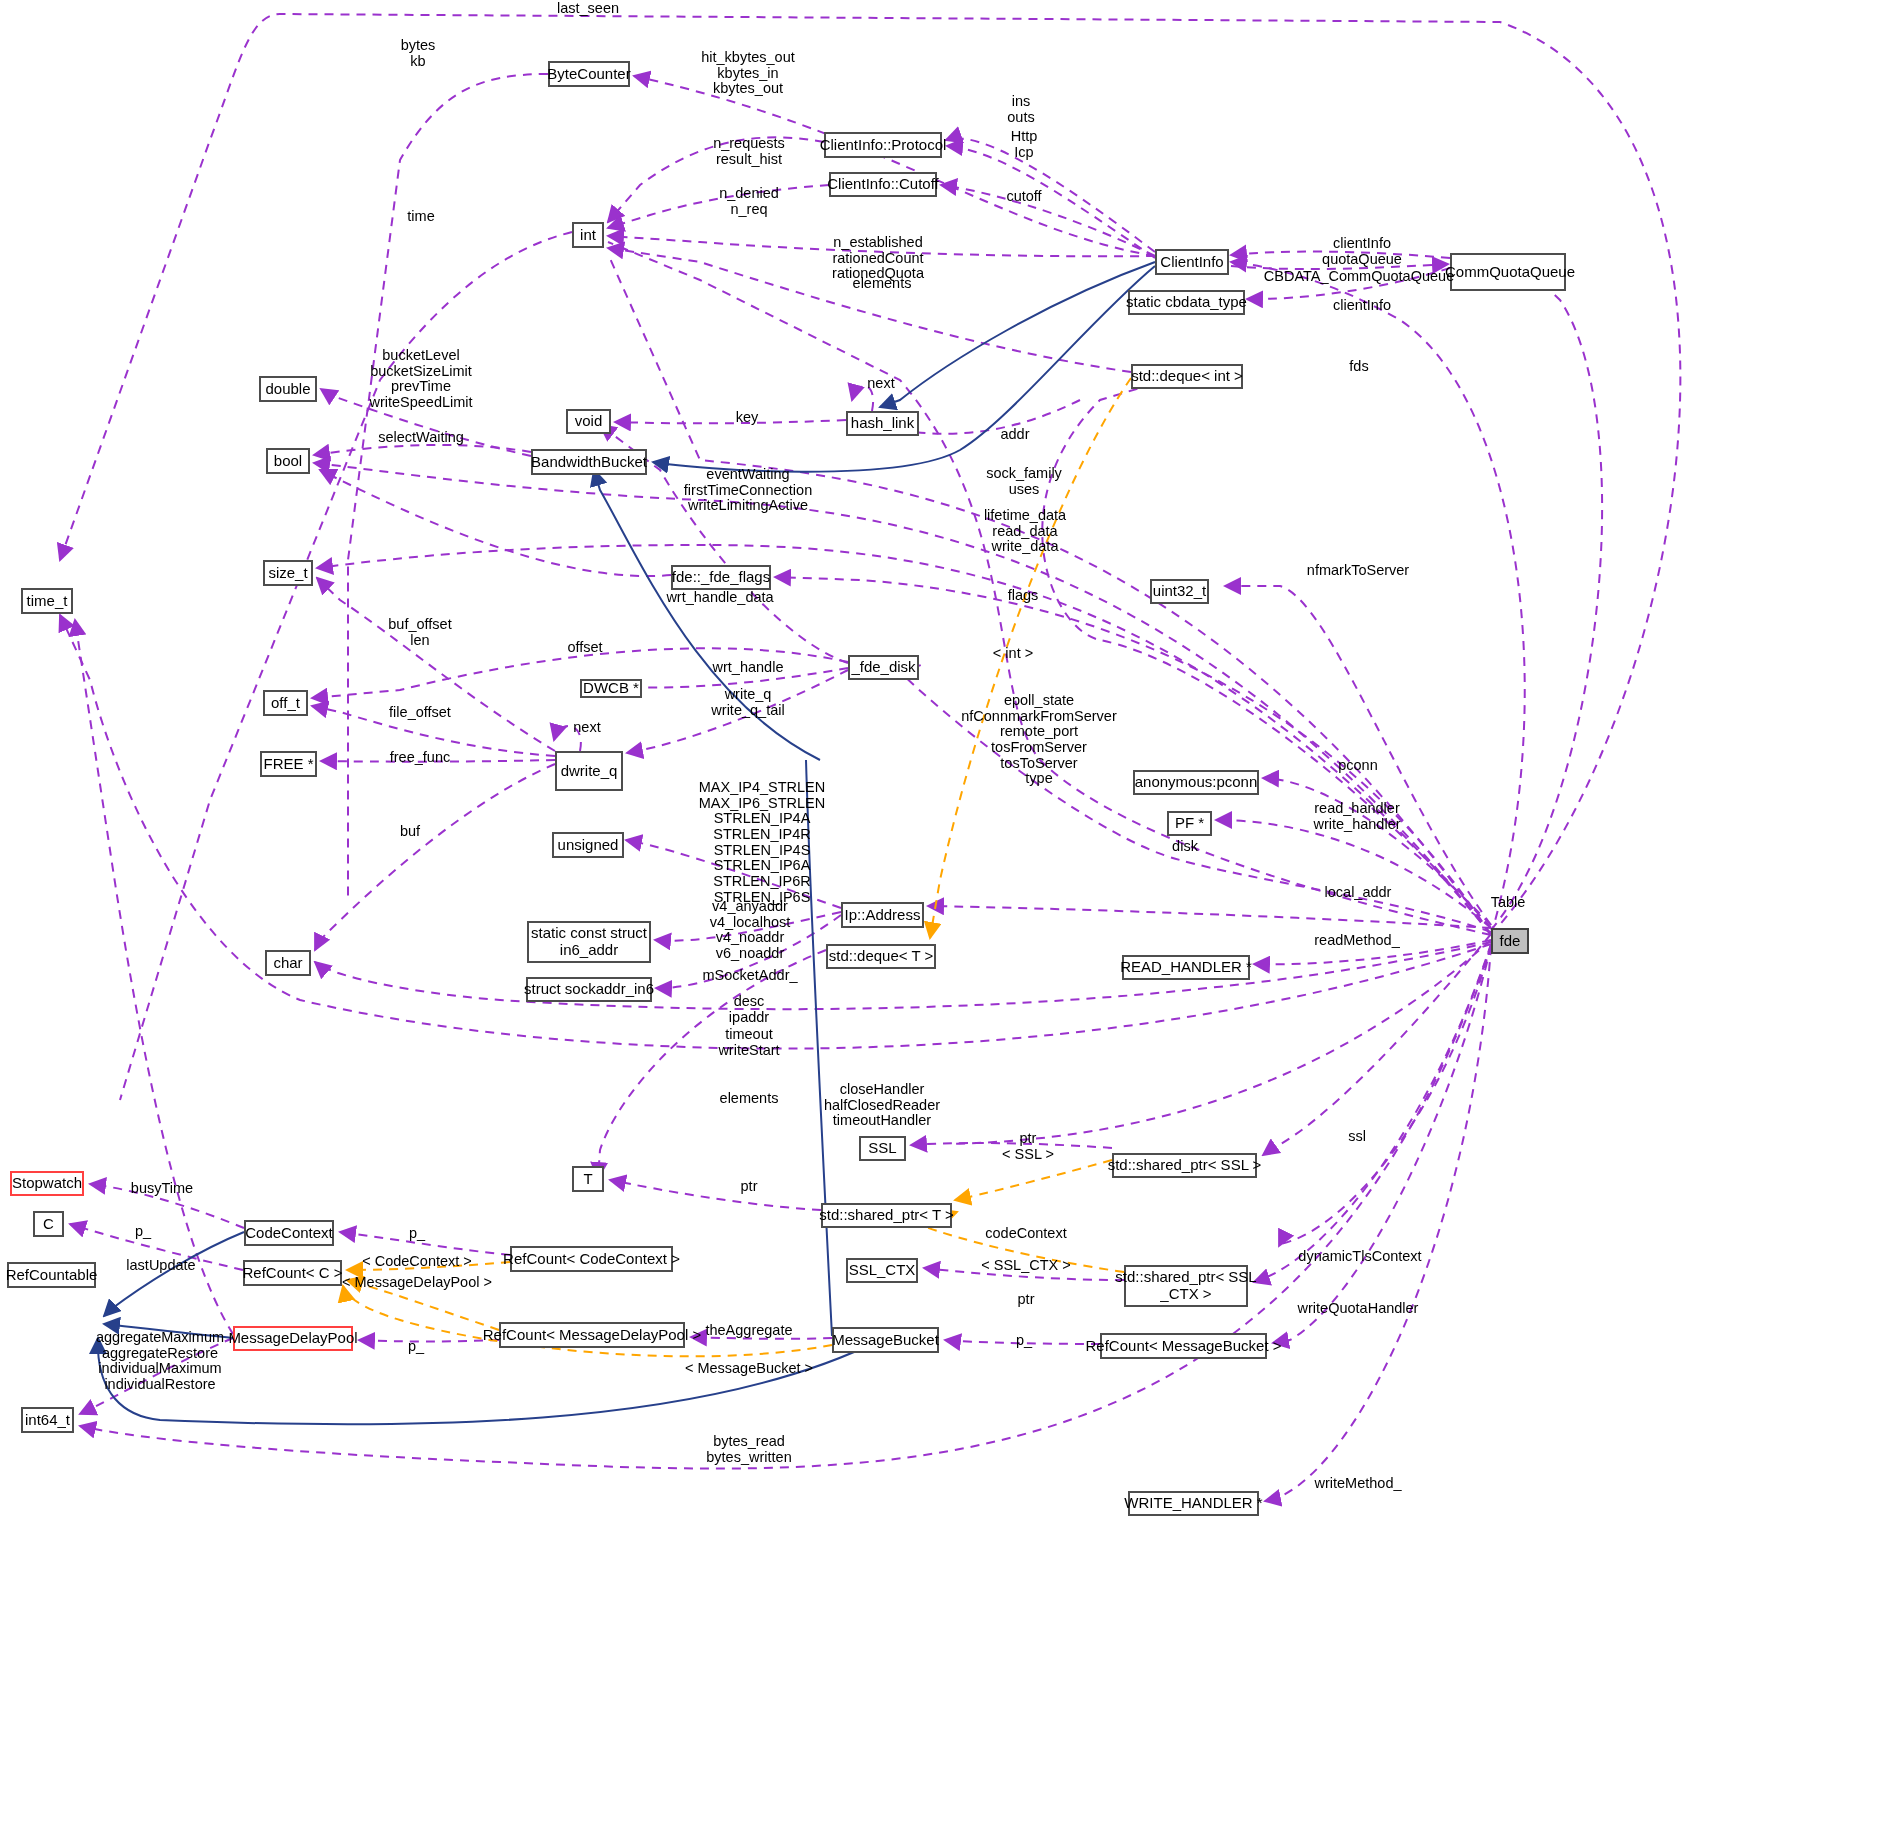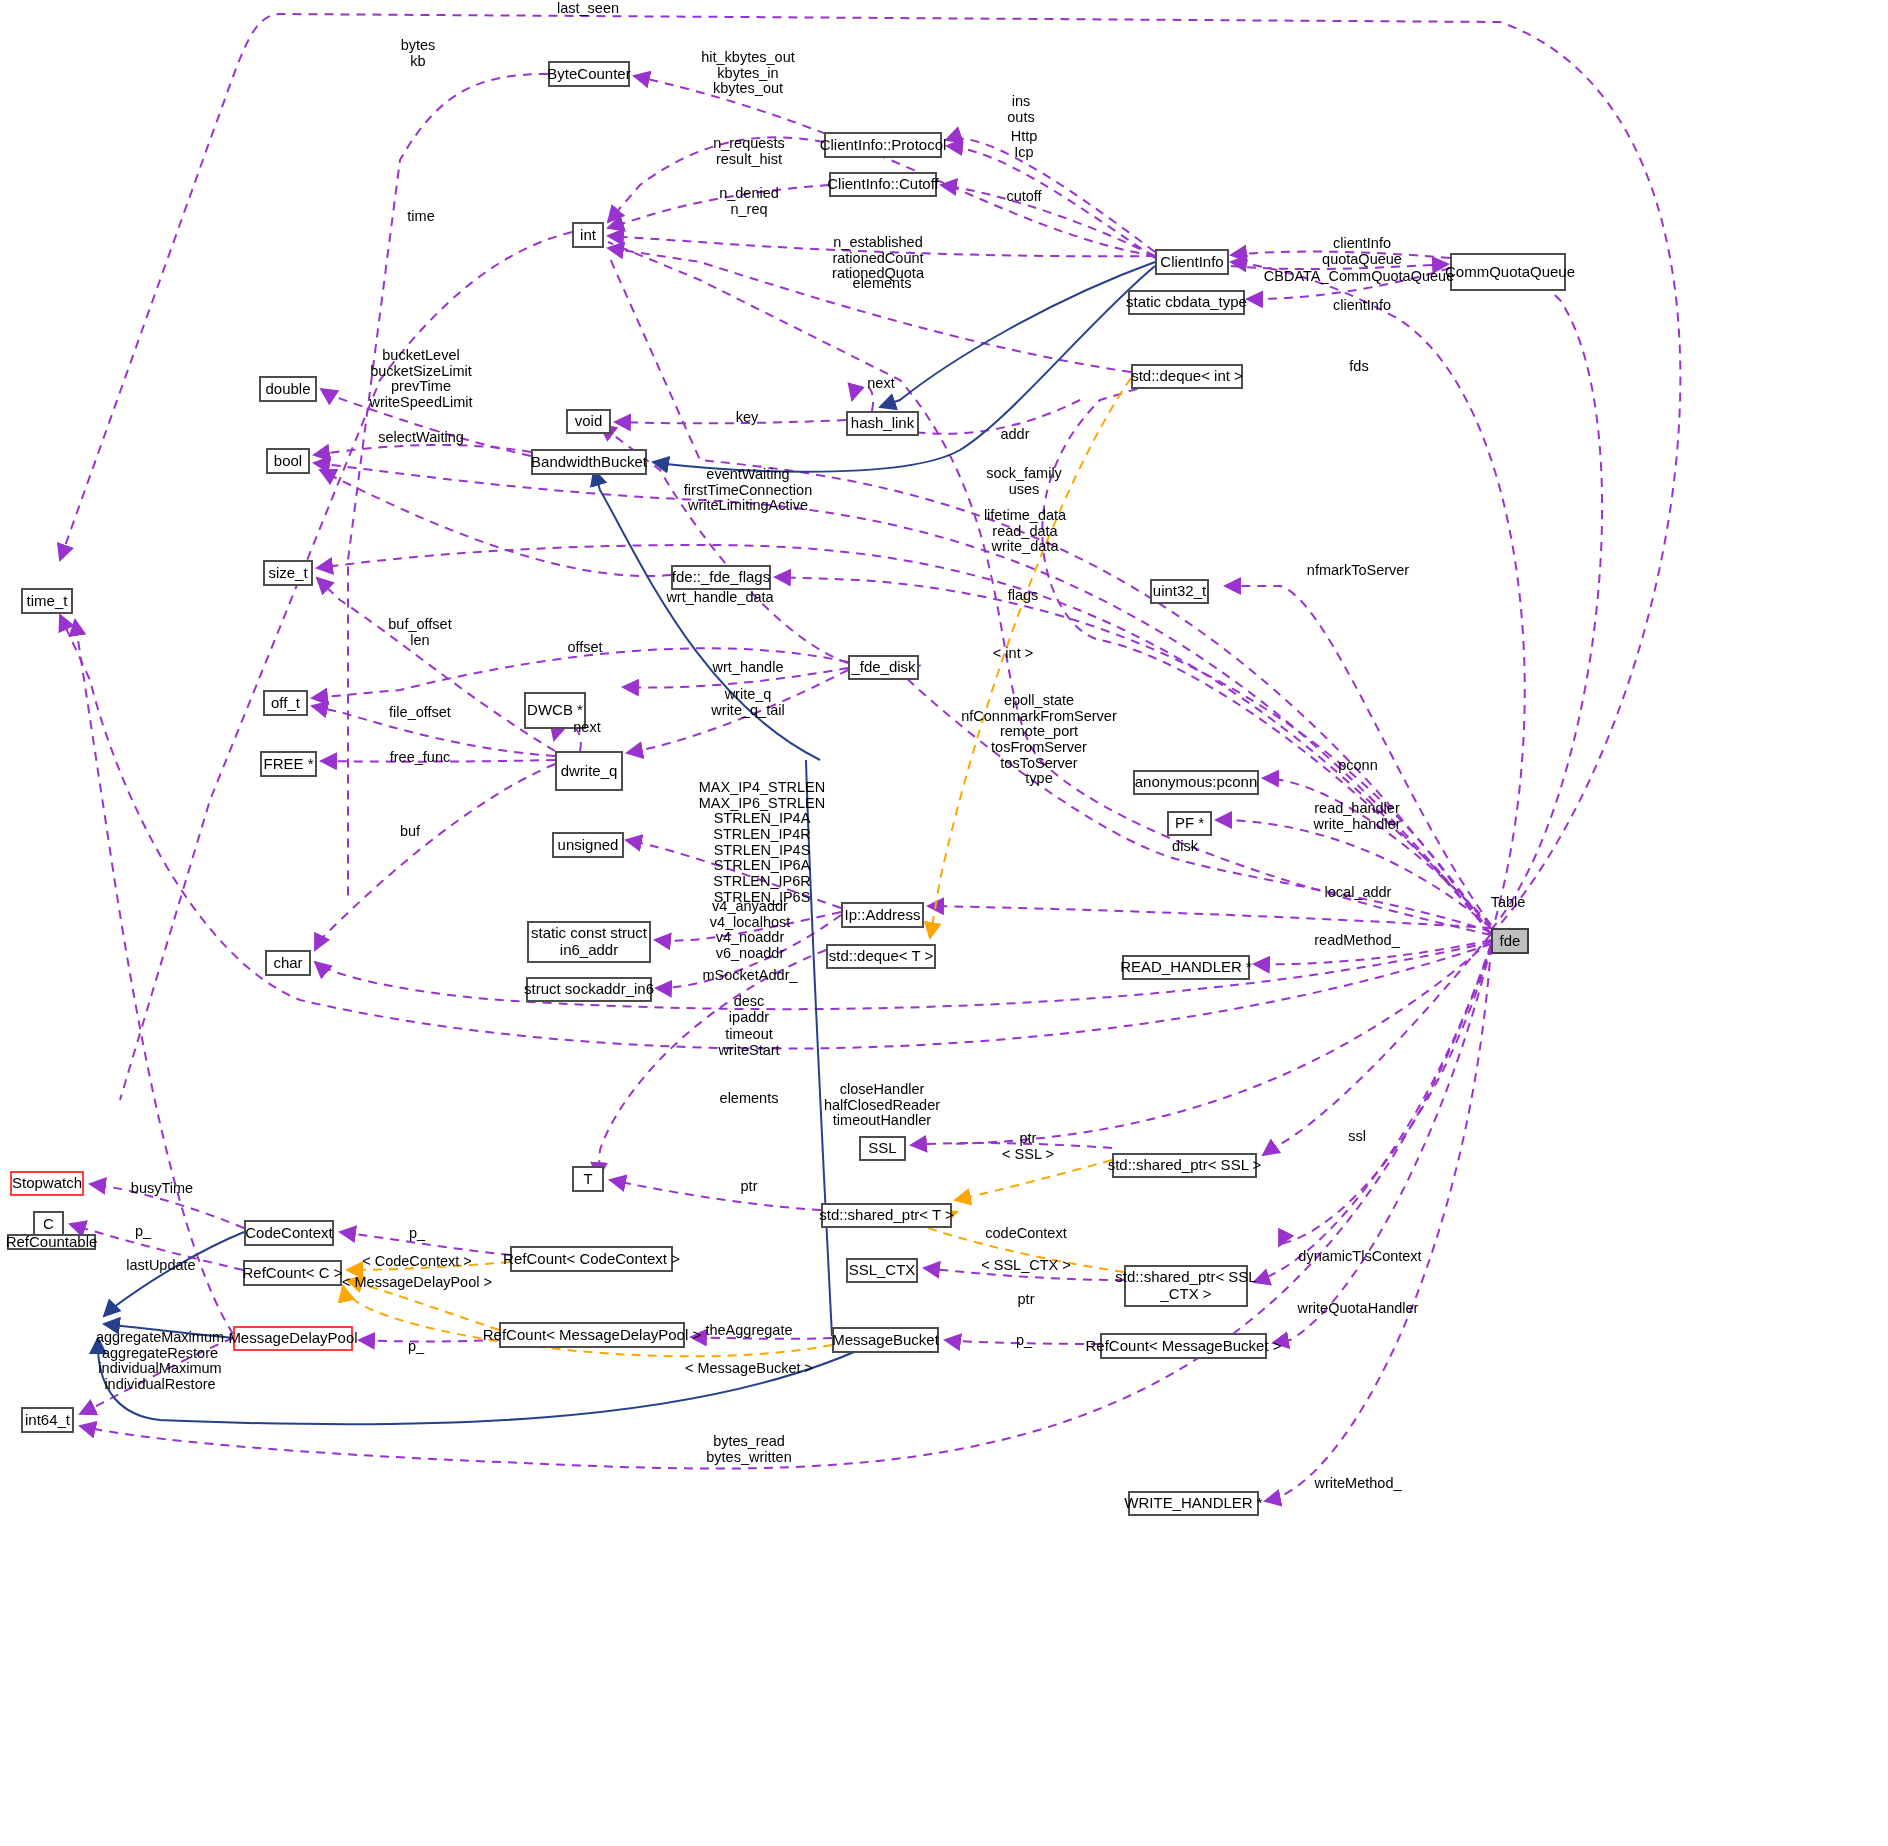--- a/index.html
+++ b/index.html
@@ -243,21 +243,21 @@
     <div class="node thick" style="left: 566px; top: 409px; width: 45px; height: 25px;">void</div>
     <div class="node thick" style="left: 846px; top: 411px; width: 73px; height: 25px;">hash_link</div>
     <div class="node thick" style="left: 266px; top: 448px; width: 44px; height: 26px;">bool</div>
     <div class="node thick" style="left: 531px; top: 449px; width: 116px; height: 26px;">BandwidthBucket</div>
     <div class="node thick" style="left: 263px; top: 560px; width: 50px; height: 26px;">size_t</div>
     <div class="node thick" style="left: 671px; top: 565px; width: 100px; height: 25px;">fde::_fde_flags</div>
     <div class="node thick" style="left: 1150px; top: 579px; width: 59px; height: 25px;">uint32_t</div>
     <div class="node thick" style="left: 21px; top: 588px; width: 52px; height: 26px;">time_t</div>
     <div class="node thick" style="left: 848px; top: 655px; width: 71px; height: 25px;">_fde_disk</div>
     <div class="node thick" style="left: 263px; top: 690px; width: 45px; height: 26px;">off_t</div>
-    <div class="node thick" style="left: 524px; top: 679px; width: 62px; height: 37px; margin-top: 13px;">DWCB *</div>
+    <div class="node thick" style="left: 580px; top: 679px; width: 62px; height: 19px;">DWCB *</div>
     <div class="node thick" style="left: 555px; top: 751px; width: 68px; height: 40px;">dwrite_q</div>
     <div class="node thick" style="left: 260px; top: 751px; width: 57px; height: 26px;">FREE *</div>
     <div class="node thick" style="left: 1133px; top: 770px; width: 126px; height: 25px;">anonymous:pconn</div>
     <div class="node thick" style="left: 1167px; top: 811px; width: 45px; height: 25px;">PF *</div>
     <div class="node thick" style="left: 552px; top: 832px; width: 72px; height: 26px;">unsigned</div>
     <div class="node thick" style="left: 841px; top: 902px; width: 83px; height: 26px;">Ip::Address</div>
     <div class="node focus" style="left: 1491px; top: 928px; width: 38px; height: 26px;">fde</div>
     <div class="node thick" style="left: 527px; top: 921px; width: 124px; height: 42px;">static const struct
 in6_addr</div>
     <div class="node thick" style="left: 826px; top: 944px; width: 110px; height: 25px;">std::deque&lt; T &gt;</div>
@@ -269,21 +269,21 @@
     <div class="node thick" style="left: 1112px; top: 1153px; width: 145px; height: 25px;">std::shared_ptr&lt; SSL &gt;</div>
     <div class="node thick" style="left: 821px; top: 1203px; width: 131px; height: 25px;">std::shared_ptr&lt; T &gt;</div>
     <div class="node hl" style="left: 10px; top: 1171px; width: 74px; height: 25px;">Stopwatch</div>
     <div class="node thick" style="left: 33px; top: 1211px; width: 31px; height: 26px;">C</div>
     <div class="node thick" style="left: 244px; top: 1220px; width: 90px; height: 26px;">CodeContext</div>
     <div class="node thick" style="left: 243px; top: 1260px; width: 99px; height: 26px;">RefCount&lt; C &gt;</div>
     <div class="node thick" style="left: 510px; top: 1246px; width: 163px; height: 26px;">RefCount&lt; CodeContext &gt;</div>
     <div class="node thick" style="left: 846px; top: 1258px; width: 72px; height: 25px;">SSL_CTX</div>
     <div class="node thick" style="left: 1124px; top: 1265px; width: 124px; height: 42px;">std::shared_ptr&lt; SSL
 _CTX &gt;</div>
-    <div class="node thick" style="left: 7px; top: 1234px; width: 89px; height: 16px;">RefCountable</div>
+    <div class="node thick" style="left: 7px; top: 1262px; width: 89px; height: 26px;">RefCountable</div>
     <div class="node hl" style="left: 233px; top: 1326px; width: 120px; height: 25px;">MessageDelayPool</div>
     <div class="node thick" style="left: 499px; top: 1322px; width: 186px; height: 26px;">RefCount&lt; MessageDelayPool &gt;</div>
     <div class="node thick" style="left: 832px; top: 1327px; width: 107px; height: 26px;">MessageBucket</div>
     <div class="node thick" style="left: 1100px; top: 1333px; width: 167px; height: 26px;">RefCount&lt; MessageBucket &gt;</div>
     <div class="node thick" style="left: 21px; top: 1407px; width: 53px; height: 26px;">int64_t</div>
     <div class="node thick" style="left: 1128px; top: 1491px; width: 131px; height: 25px;">WRITE_HANDLER *</div>
     <div class="elabel" style="left: 588px; top: 9px;">last_seen</div>
     <div class="elabel" style="left: 418px; top: 54px;">bytes
 kb</div>
     <div class="elabel" style="left: 748px; top: 73px;">hit_kbytes_out

